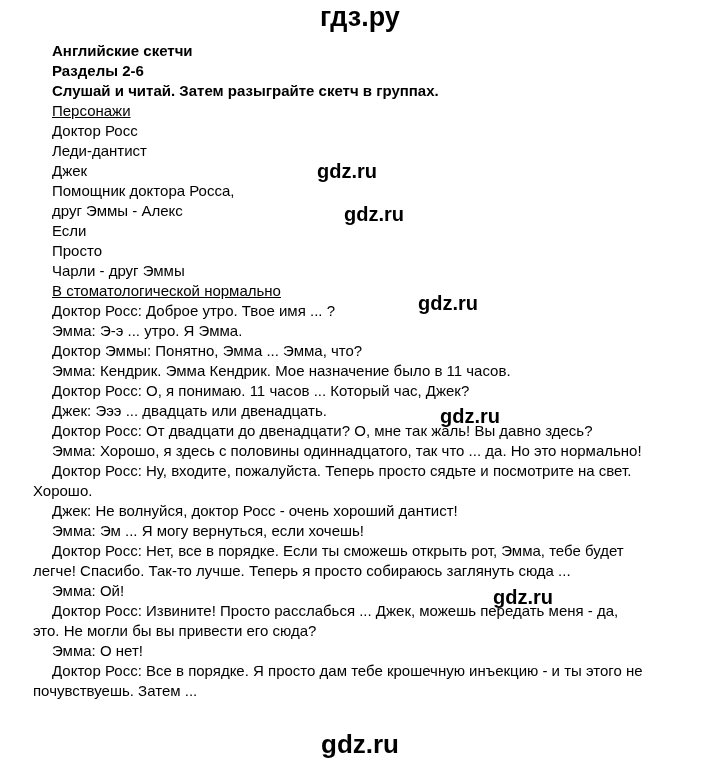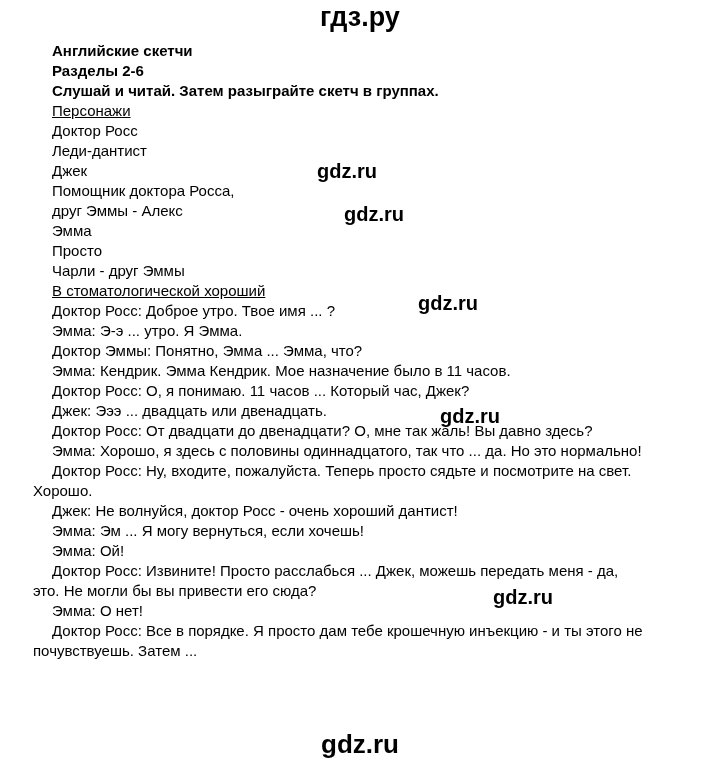--- a/index.html
+++ b/index.html
@@ -75,36 +75,38 @@
   <div class="doc" id="doc">
       <p class="para bold">Английские скетчи</p>
       <p class="para bold">Разделы 2-6</p>
       <p class="para bold">Слушай и читай. Затем разыграйте скетч в группах.</p>
       <p class="para underline">Персонажи</p>
       <p class="para normal">Доктор Росс</p>
       <p class="para normal">Леди-дантист</p>
       <p class="para normal">Джек</p>
       <p class="para normal">Помощник доктора Росса,</p>
       <p class="para normal">друг Эммы - Алекс</p>
-      <p class="para normal">Эмма</p>
+      <p class="para normal">Если</p>
       <p class="para normal">Просто</p>
       <p class="para normal">Чарли - друг Эммы</p>
-      <p class="para underline">В стоматологической хороший</p>
+      <p class="para underline">В стоматологической нормально</p>
       <p class="para normal">Доктор Росс: Доброе утро. Твое имя ... ?</p>
       <p class="para normal">Эмма: Э-э ... утро. Я Эмма.</p>
       <p class="para normal">Доктор Эммы: Понятно, Эмма ... Эмма, что?</p>
       <p class="para normal">Эмма: Кендрик. Эмма Кендрик. Мое назначение было в 11 часов.</p>
       <p class="para normal">Доктор Росс: О, я понимаю. 11 часов ... Который час, Джек?</p>
       <p class="para normal">Джек: Эээ ... двадцать или двенадцать.</p>
       <p class="para normal">Доктор Росс: От двадцати до двенадцати? О, мне так жаль! Вы давно здесь?</p>
       <p class="para normal">Эмма: Хорошо, я здесь с половины одиннадцатого, так что ... да. Но это нормально!</p>
       <p class="para normal">Доктор Росс: Ну, входите, пожалуйста. Теперь просто сядьте и посмотрите на свет.
 Хорошо.</p>
       <p class="para normal">Джек: Не волнуйся, доктор Росс - очень хороший дантист!</p>
       <p class="para normal">Эмма: Эм ... Я могу вернуться, если хочешь!</p>
+      <p class="para normal">Доктор Росс: Нет, все в порядке. Если ты сможешь открыть рот, Эмма, тебе будет
+легче! Спасибо. Так-то лучше. Теперь я просто собираюсь заглянуть сюда ...</p>
       <p class="para normal">Эмма: Ой!</p>
       <p class="para normal">Доктор Росс: Извините! Просто расслабься ... Джек, можешь передать меня - да,
 это. Не могли бы вы привести его сюда?</p>
       <p class="para normal">Эмма: О нет!</p>
       <p class="para normal">Доктор Росс: Все в порядке. Я просто дам тебе крошечную инъекцию - и ты этого не
 почувствуешь. Затем ...</p>
     </div>
 
   <span class="wm wm-1">gdz.ru</span>
   <span class="wm wm-2">gdz.ru</span>

